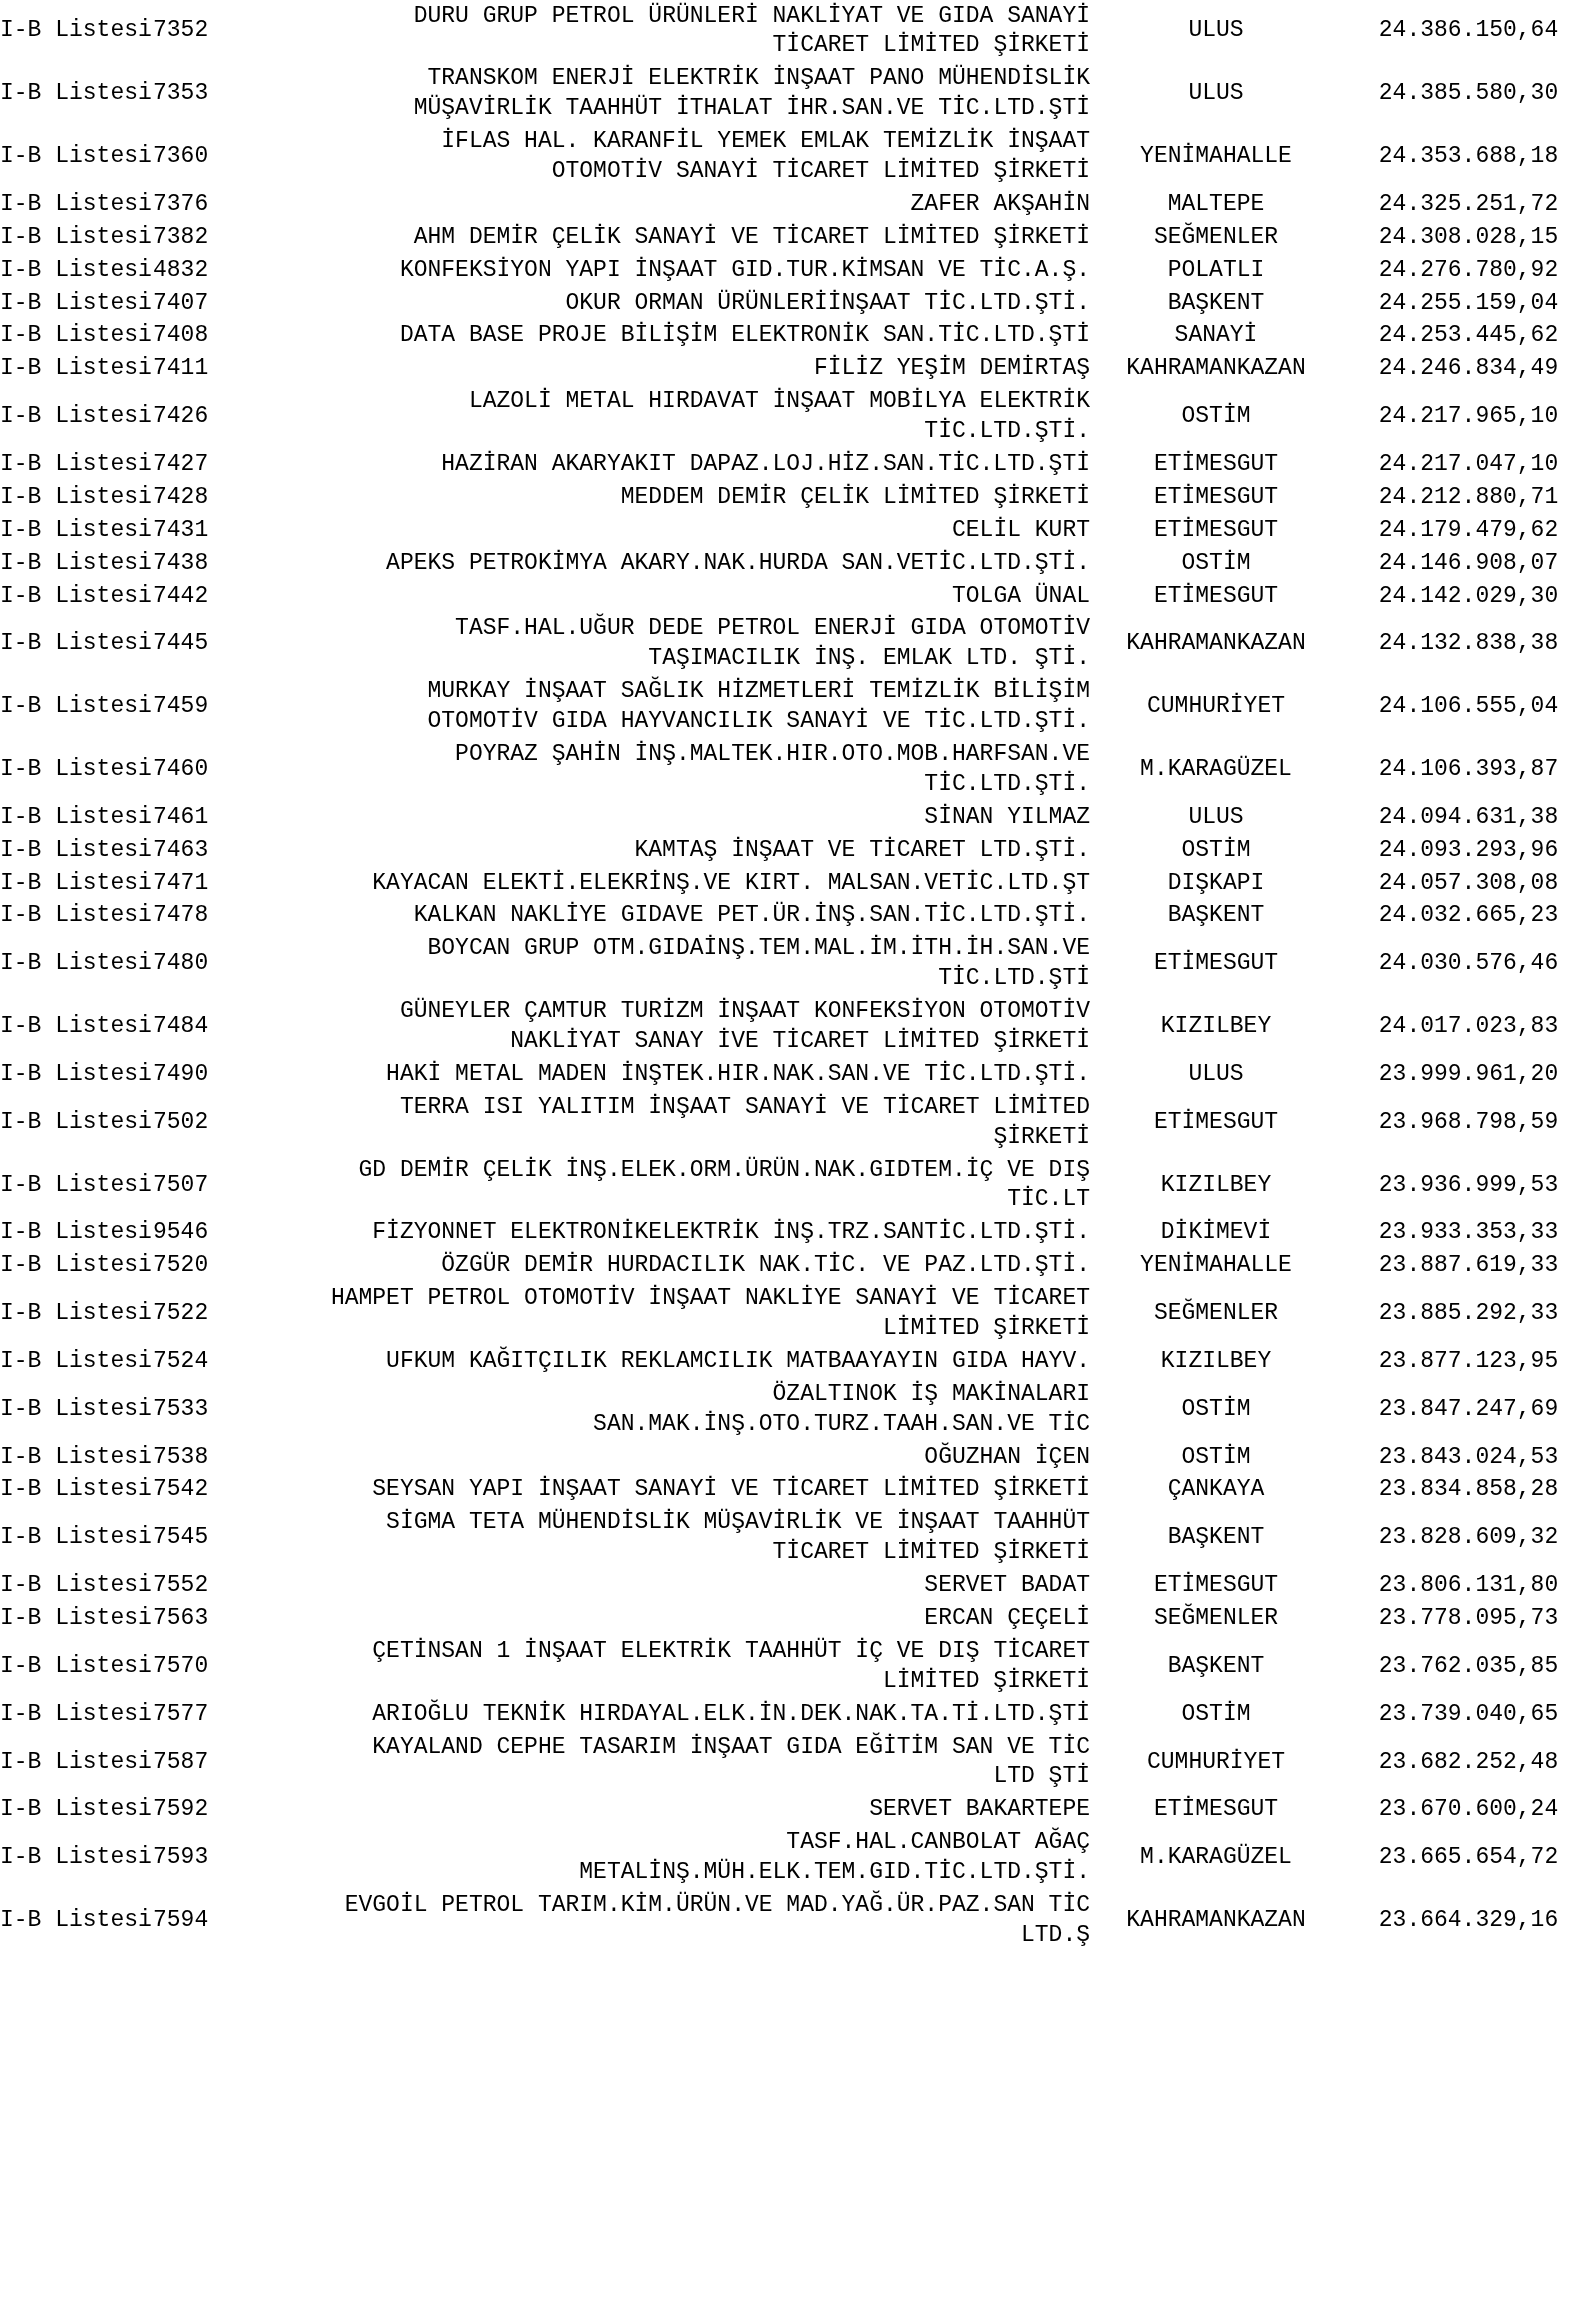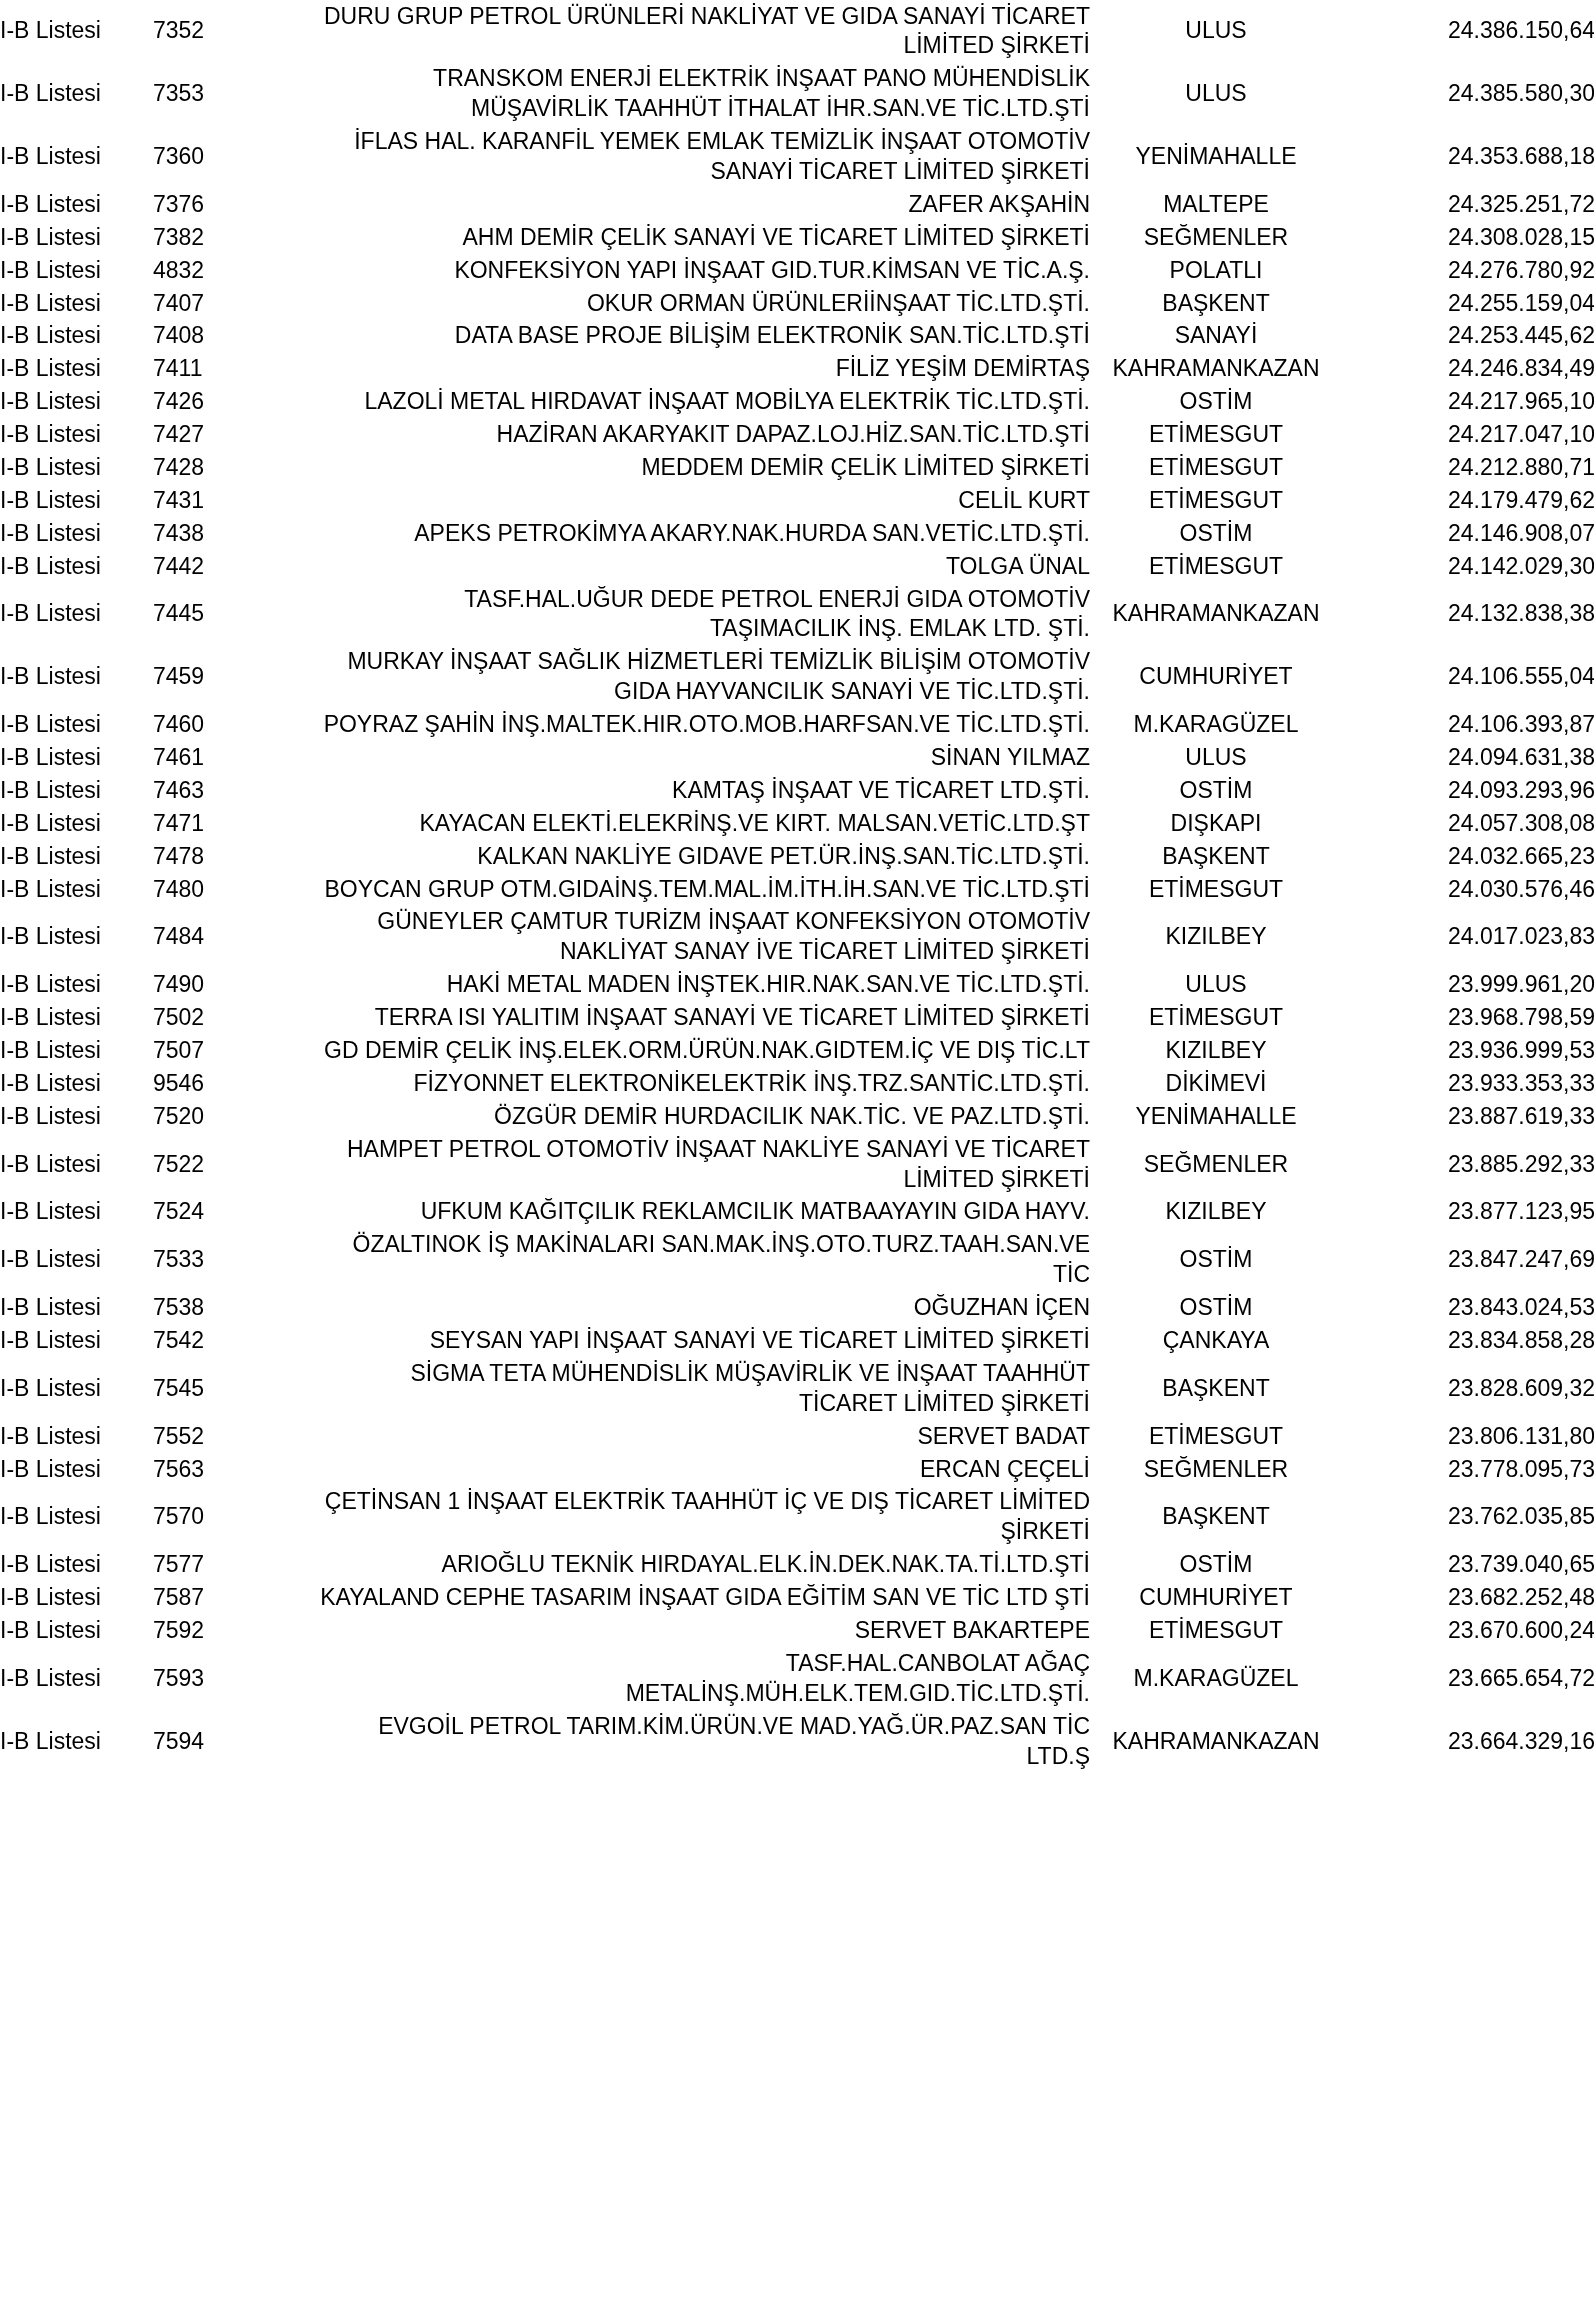--- a/index.html
+++ b/index.html
@@ -23,20 +23,21 @@
   }
   table.list {
     border-collapse: collapse;
     width: 1595px;
     table-layout: fixed;
     margin: 0;
     padding: 0;
   }
   table.list tr {
     vertical-align: middle;
+    font-family: Liberation Mono, monospace;
   }
   table.list td {
     border: 0;
     padding: 0;
     margin: 0;
     font-size: 23px;
     line-height: 1.30;
     vertical-align: middle;
     white-space: normal;
   }
@@ -63,21 +64,21 @@
     box-sizing: border-box;
     text-align: right;
   }
   td.cell-dist {
     padding-left: 6.1px;
     box-sizing: border-box;
     white-space: nowrap;
     text-align: center;
   }
   td.cell-amount {
-    text-align: right;
+    text-align: center;
     padding-right: 38px;
     box-sizing: border-box;
     white-space: nowrap;
   }
   
   table.list td {
     padding-top: 1.5px;
     padding-bottom: 1.5px;
   }
 </style>

